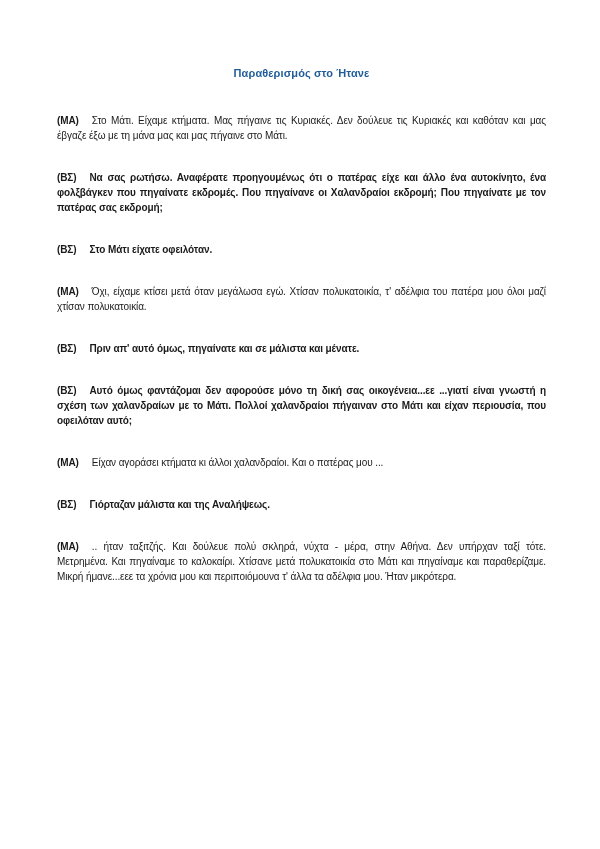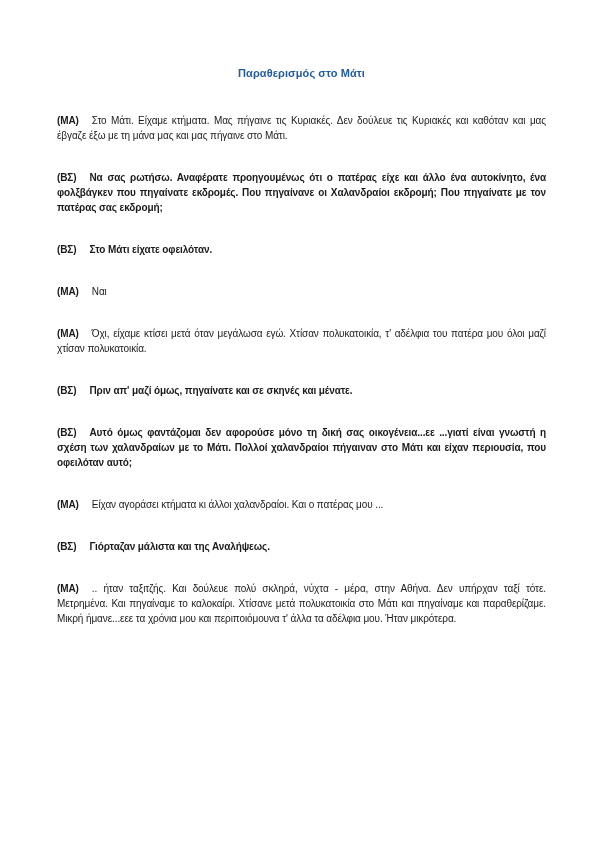--- a/index.html
+++ b/index.html
@@ -45,45 +45,42 @@
     margin-right: 13px;
     white-space: nowrap;
   }
 </style>
 </head>
 <body>
 
 <div class="page">
   <div class="content">
 
-    <div class="doc-title" style="color: rgb(31, 92, 153);">Παραθερισμός στο Μάτι</div>
+    <div class="doc-title" style="color: rgb(31, 92, 153);">Παραθερισμός στο Ήτανε</div>
 
     <p class="para">
       <span class="speaker">(ΜΑ)</span><span>Στο Μάτι. Είχαμε κτήματα. Μας πήγαινε τις Κυριακές. Δεν δούλευε τις Κυριακές και καθόταν και μας έβγαζε έξω με τη μάνα μας και μας πήγαινε στο Μάτι.</span>
     </p>
 
     <p class="para bold">
       <span class="speaker">(ΒΣ)</span><span>Να σας ρωτήσω. Αναφέρατε προηγουμένως ότι ο πατέρας είχε και άλλο ένα αυτοκίνητο, ένα φολξβάγκεν που πηγαίνατε εκδρομές. Που πηγαίνανε οι Χαλανδραίοι εκδρομή; Που πηγαίνατε με τον πατέρας σας εκδρομή;</span>
     </p>
 
     <p class="para bold">
       <span class="speaker">(ΒΣ)</span><span>Στο Μάτι είχατε οφειλόταν.</span>
     </p>
 
-    <p class="para">
-      <span class="speaker">(ΜΑ)</span><span>Ναι</span>
-    </p>
 
 
     <p class="para">
       <span class="speaker">(ΜΑ)</span><span>Όχι, είχαμε κτίσει μετά όταν μεγάλωσα εγώ. Χτίσαν πολυκατοικία, τ' αδέλφια του πατέρα μου όλοι μαζί χτίσαν πολυκατοικία.</span>
     </p>
 
     <p class="para bold">
-      <span class="speaker">(ΒΣ)</span><span>Πριν απ' μαζί όμως, πηγαίνατε και σε σκηνές και μένατε.</span>
+      <span class="speaker">(ΒΣ)</span><span>Πριν απ' αυτό όμως, πηγαίνατε και σε μάλιστα και μένατε.</span>
     </p>
 
 
     <p class="para bold">
       <span class="speaker">(ΒΣ)</span><span>Αυτό όμως φαντάζομαι δεν αφορούσε μόνο τη δική σας οικογένεια...εε ...γιατί είναι γνωστή η σχέση των χαλανδραίων με το Μάτι. Πολλοί χαλανδραίοι πήγαιναν στο Μάτι και είχαν περιουσία, που οφειλόταν αυτό;</span>
     </p>
 
     <p class="para">
       <span class="speaker">(ΜΑ)</span><span>Είχαν αγοράσει κτήματα κι άλλοι χαλανδραίοι. Και ο πατέρας μου ...</span>
     </p>

